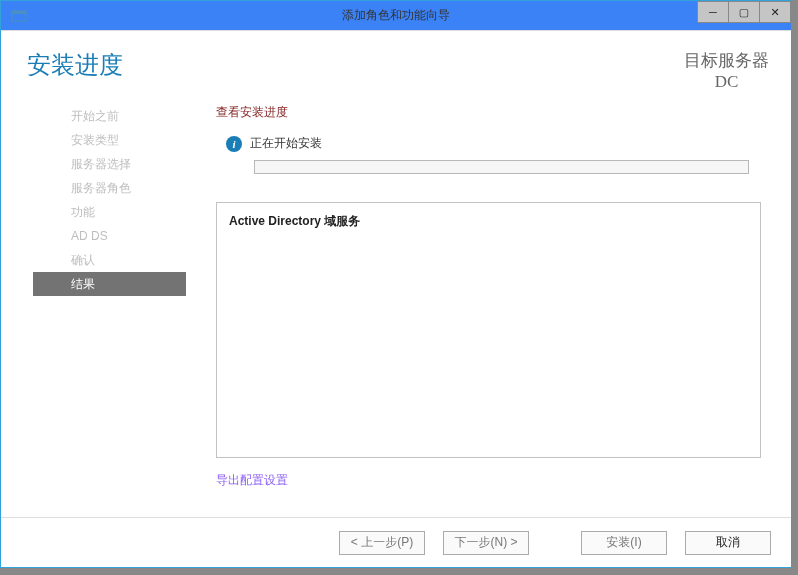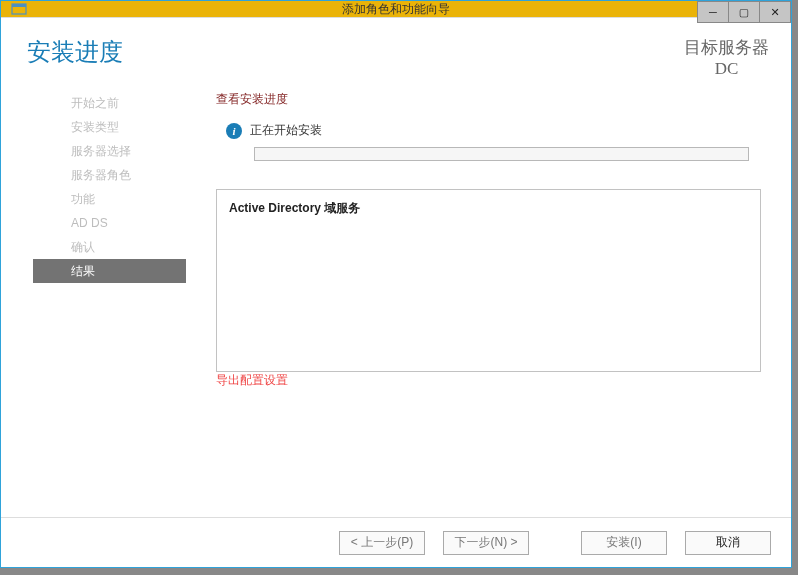--- a/index.html
+++ b/index.html
@@ -12,22 +12,22 @@
     overflow: hidden;
   }
   .window {
     width: 792px;
     height: 568px;
     background: #fff;
     border: 1px solid #2fa3da;
     position: relative;
   }
   .titlebar {
-    height: 17px;
-    background: #eab308;
+    height: 30px;
+    background: #3b82f6;
     border-bottom: 1px solid #ddd;
     display: flex;
     align-items: center;
     position: relative;
   }
   .titlebar-icon {
     width: 24px;
     height: 24px;
     margin-left: 6px;
     display: flex;
@@ -135,32 +135,33 @@
   .progress-outer {
     margin-left: 38px;
     margin-right: 12px;
     height: 14px;
     border: 1px solid #b8b8b8;
     background: #f6f6f6;
     margin-bottom: 28px;
   }
   .details-box {
     border: 1px solid #c2c2c2;
-    height: 183px;
+    height: 256px;
     padding: 10px 12px;
     overflow: auto;
     background: #fff;
   }
   .details-title {
     font-size: 12px;
     font-weight: bold;
     color: #222;
   }
   .export-link {
-    color: #ef4444;
+    margin-top: 14px;
+    color: #8b5cf6;
     font-size: 12px;
     cursor: pointer;
     display: inline-block;
   }
   .buttonbar {
     position: absolute;
     bottom: 0; left: 0; right: 0;
     height: 50px;
     border-top: 1px solid #ddd;
     display: flex;

